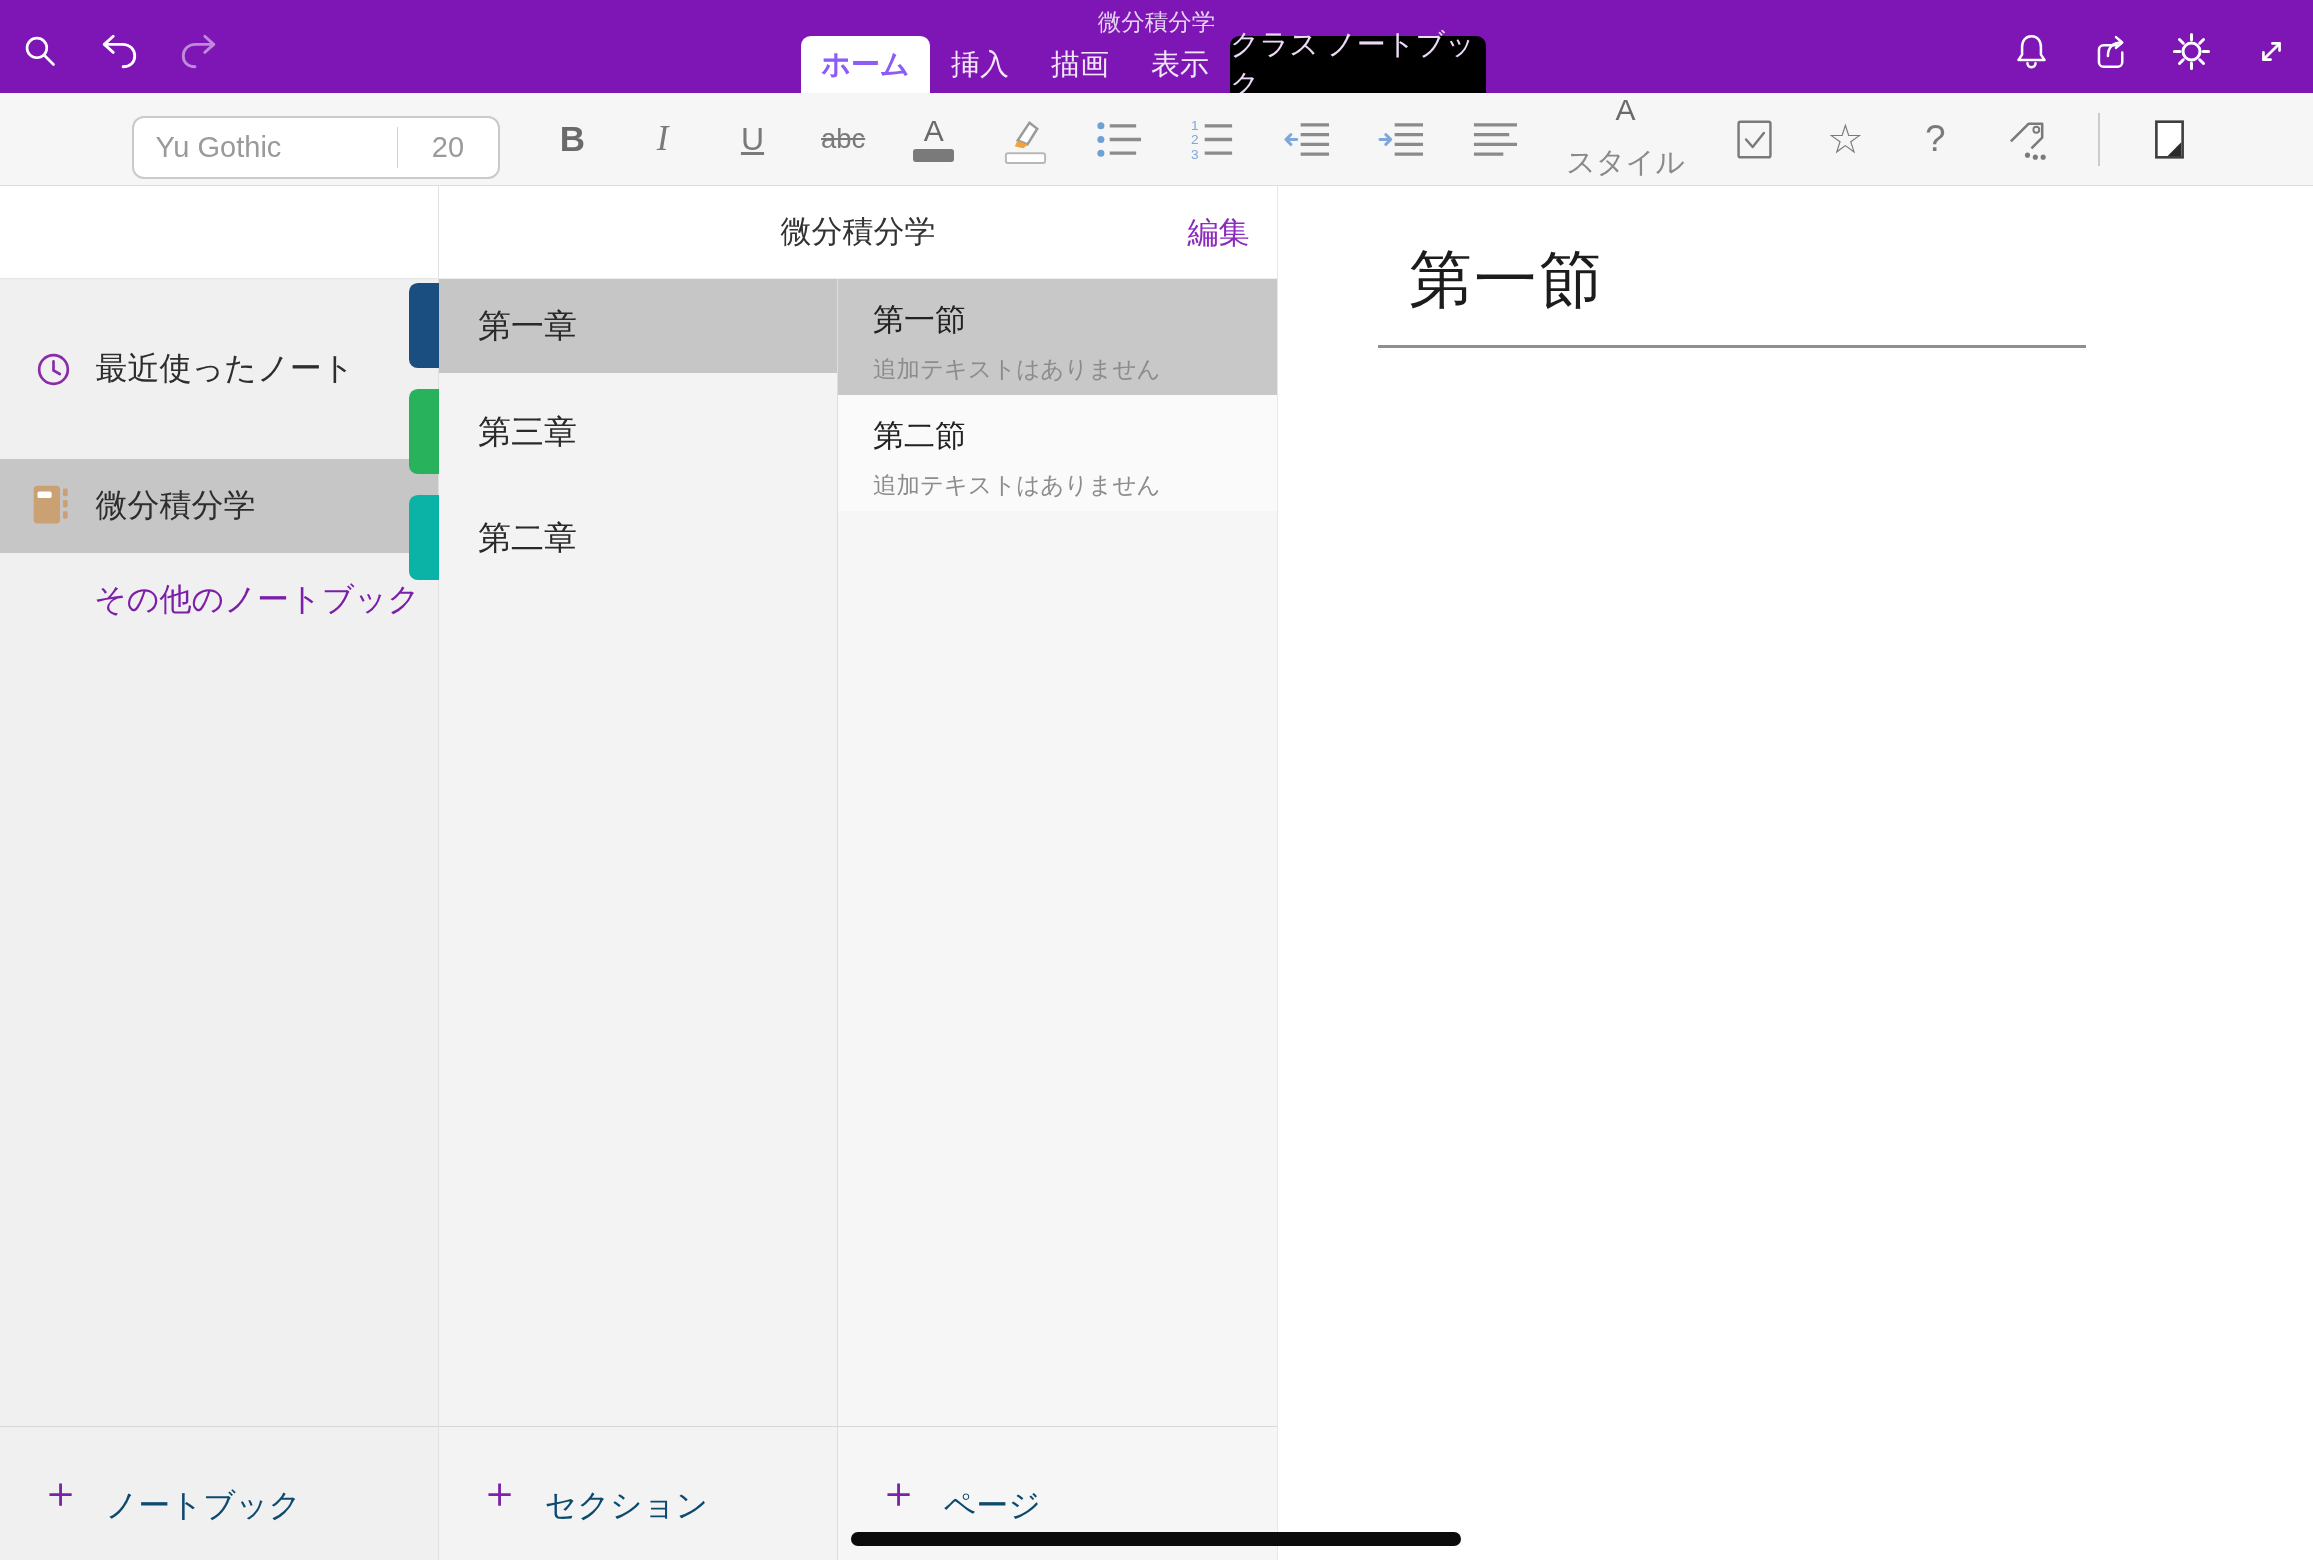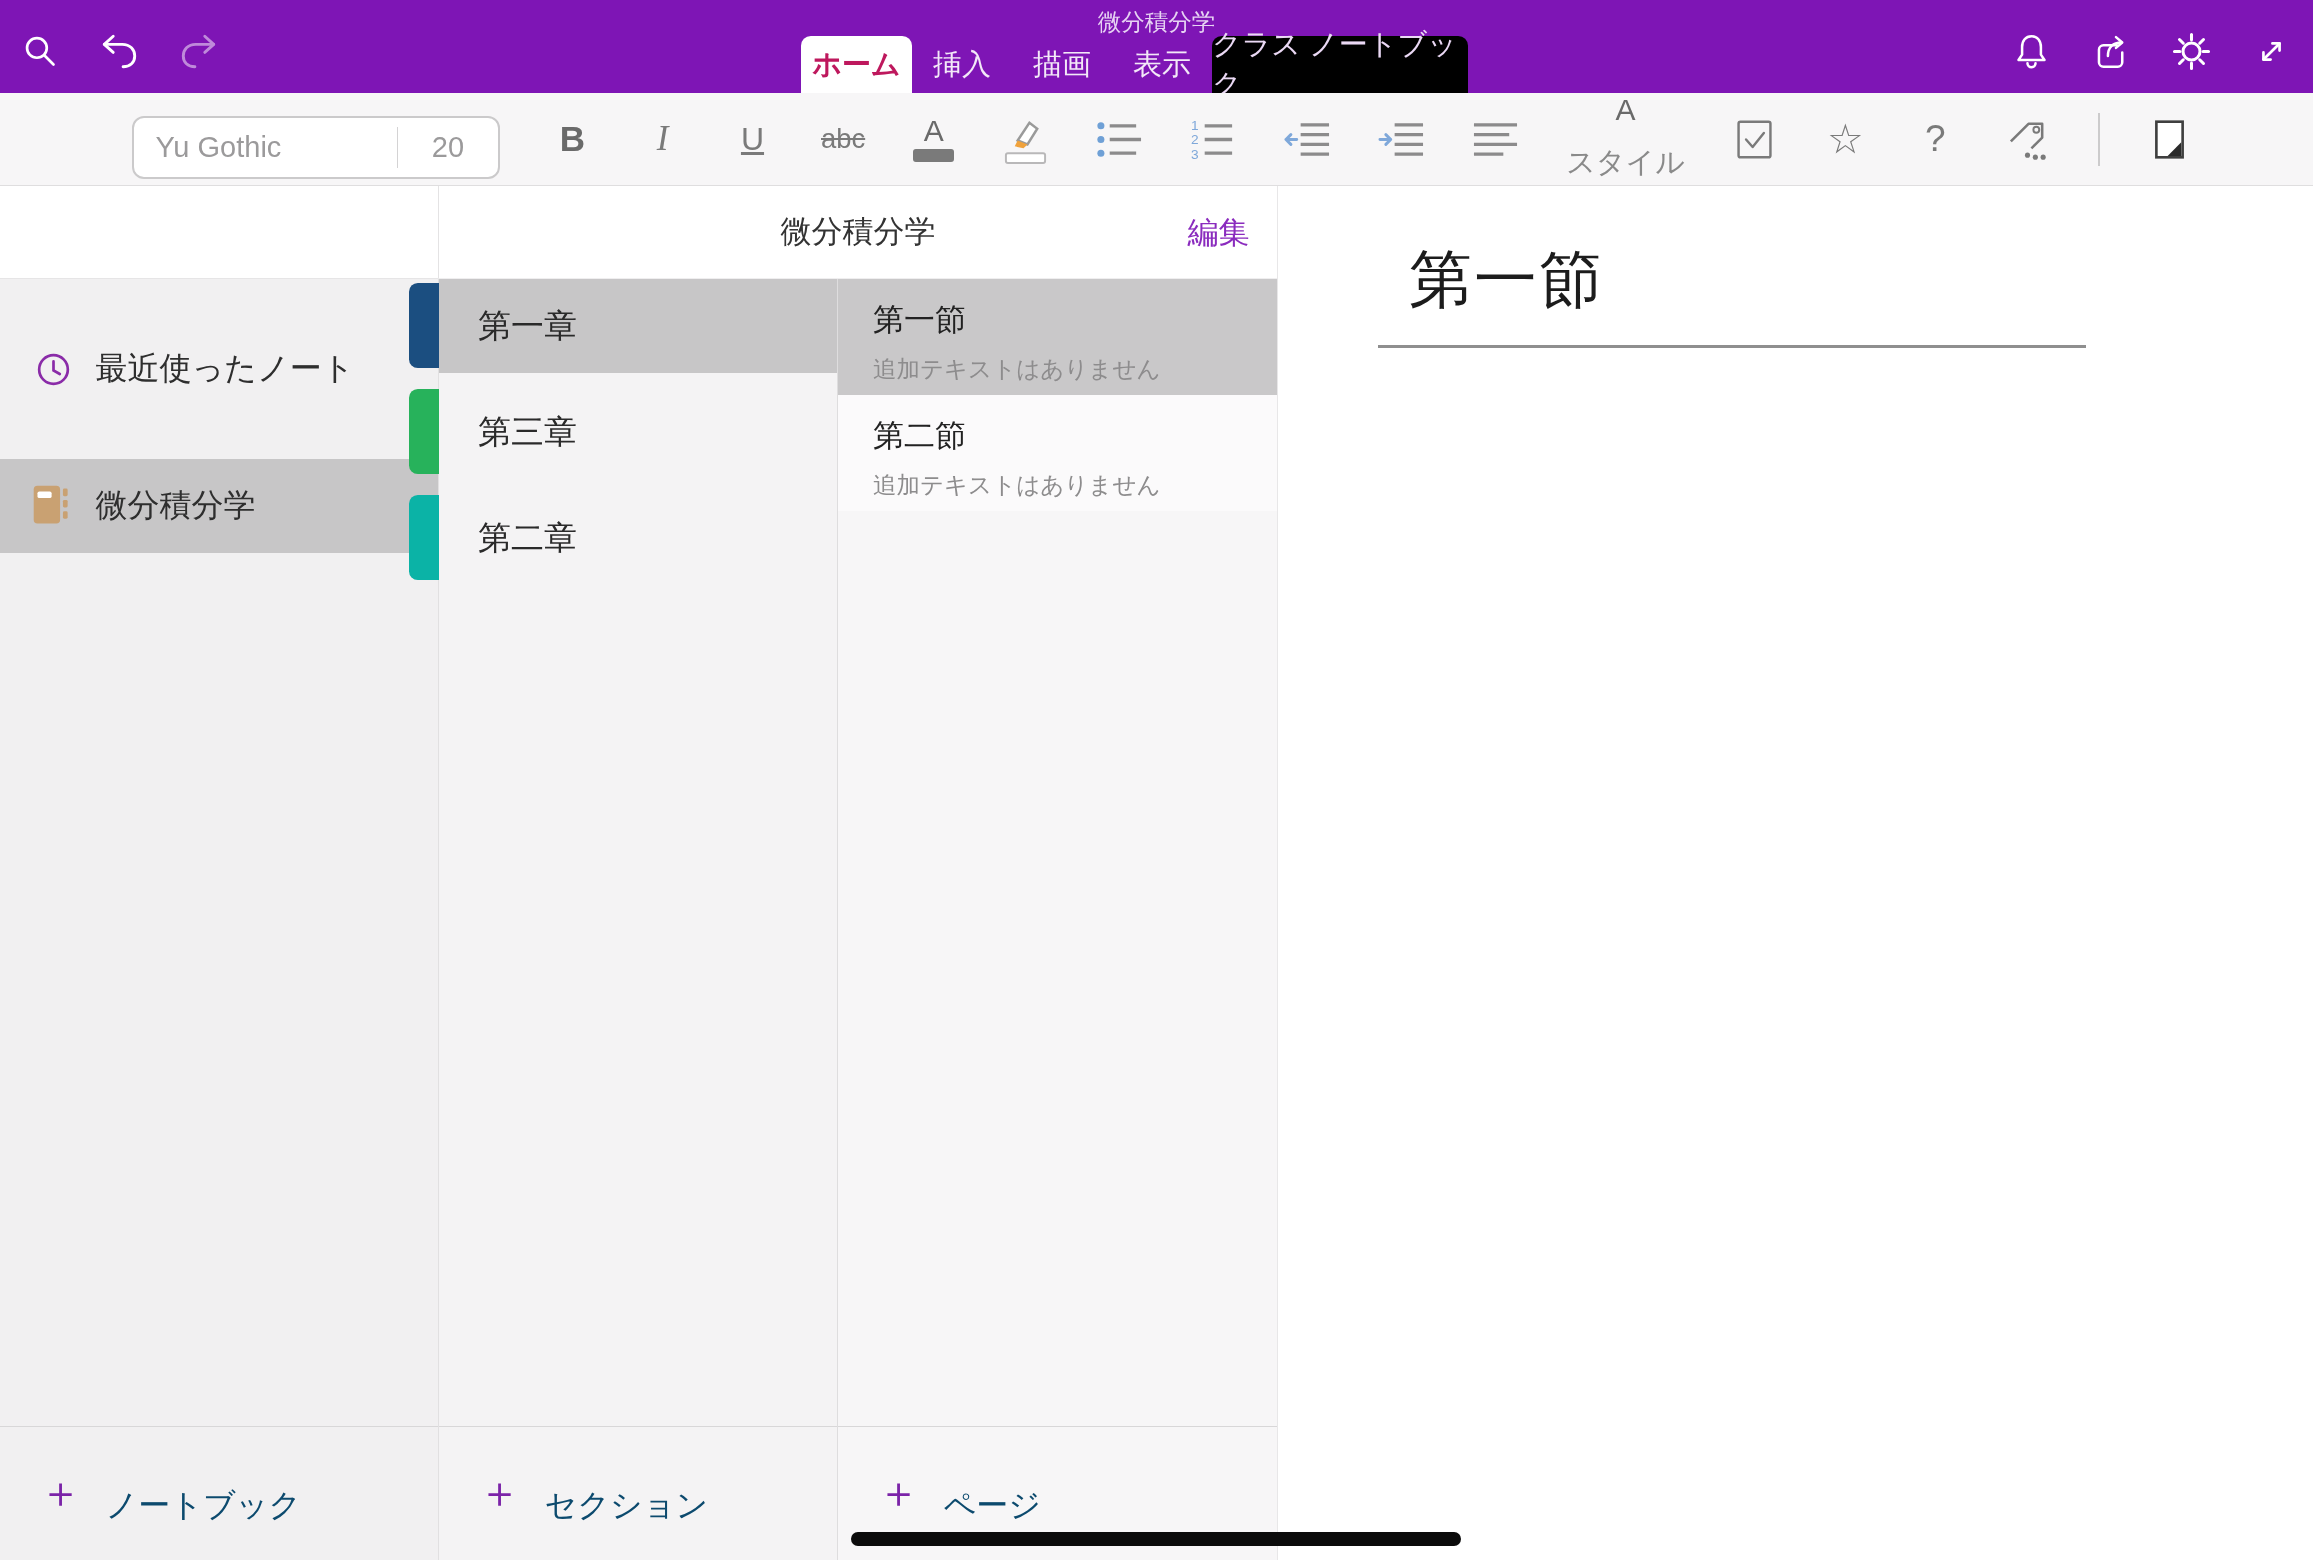--- a/index.html
+++ b/index.html
@@ -11,21 +11,21 @@
   .tb-left { position:absolute; left:18.6px; top:30px; display:flex; gap:36px; }
   .tb-right { position:absolute; right:19.6px; top:30px; display:flex; gap:37px; }
   .icon-btn { width:43px; height:43px; display:flex; align-items:center; justify-content:center; }
   .icon-btn svg { display:block; }
   .dim { opacity:.5; }
   .doc-title { position:absolute; top:5.9px; left:0; width:100%; text-align:center;
                font-size:23.5px; color:#E7D3F3; }
   .tabs { position:absolute; left:801px; bottom:0; display:flex; align-items:flex-end; }
   .tab { height:57px; width:100px; display:flex; align-items:center; justify-content:center;
          font-size:29px; color:#F3E8F8; }
-  .tab.home { width:111px; background:#fff; color:#be185d; border-radius:9.8px 9.8px 0 0; font-weight:600; }
+  .tab.home { width:129px; background:#fff; color:#8b5cf6; border-radius:9.8px 9.8px 0 0; font-weight:600; }
   .tab.class { width:256px; background:#000000; color:#EBD9F5; border-radius:9.8px 9.8px 0 0; }
 
   
   .toolbar { height:93px; background:#F7F6F7; border-bottom:1px solid #DFDEDF; position:relative; }
   .fontbox { position:absolute; left:132px; top:14.7px; width:368px; height:63px; background:#fff;
              border:2px solid #CBCACB; border-radius:12px; display:flex; align-items:center;margin-top:8px; }
   .fontname { padding-left:21.6px; font-size:29px; color:#9B9A9B; flex:1; }
   .fontdiv { width:1px; height:41px; background:#D4D3D4; }
   .fontsize { width:100px; text-align:center; font-size:29px; color:#9B9A9B; }
   .tools { position:absolute; left:551px; top:0; height:92px; display:flex; align-items:center; gap:47px; }
@@ -285,20 +285,21 @@
           <rect x="5" y="4" width="28" height="40" rx="4" fill="#C9A172"></rect>
           <rect x="9" y="10" width="15" height="7" rx="2" fill="#fff"></rect>
           <rect x="36" y="7" width="5" height="8" rx="1.5" fill="#C9A172"></rect>
           <rect x="36" y="19" width="5" height="8" rx="1.5" fill="#C9A172"></rect>
           <rect x="36" y="31" width="5" height="8" rx="1.5" fill="#C9A172"></rect>
         </svg>
       </span>
       <span class="side-label">微分積分学</span>
     </div>
 
+    <div class="side-link">その他のノートブック</div>
 
     <div class="col-footer">
       <div class="footer-inner">
         <span class="plus">＋</span>
         <span class="footer-label">ノートブック</span>
       </div>
     </div>
   </aside>
 
   <div class="center">

